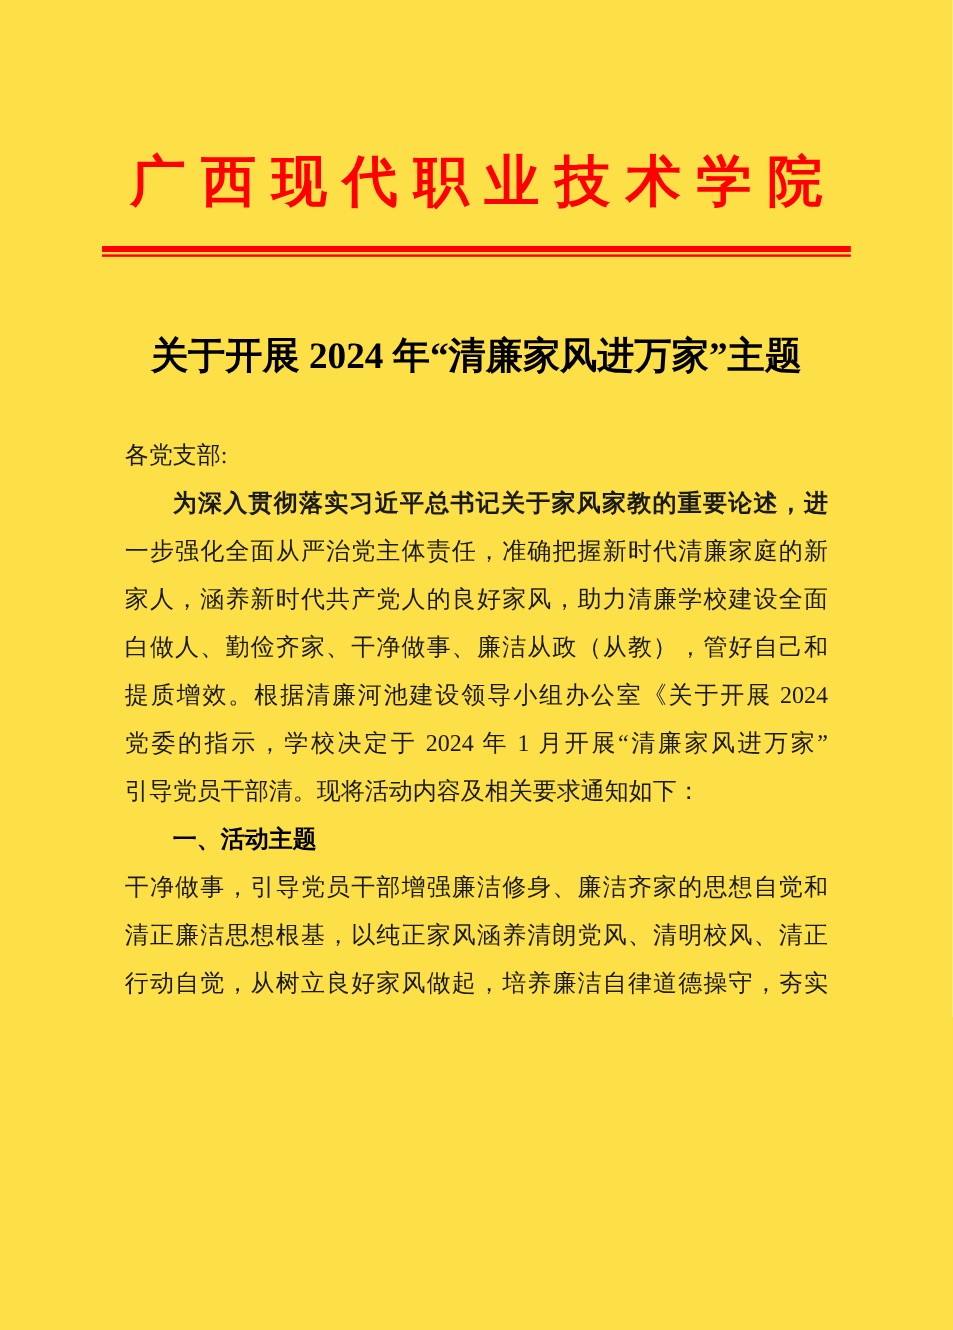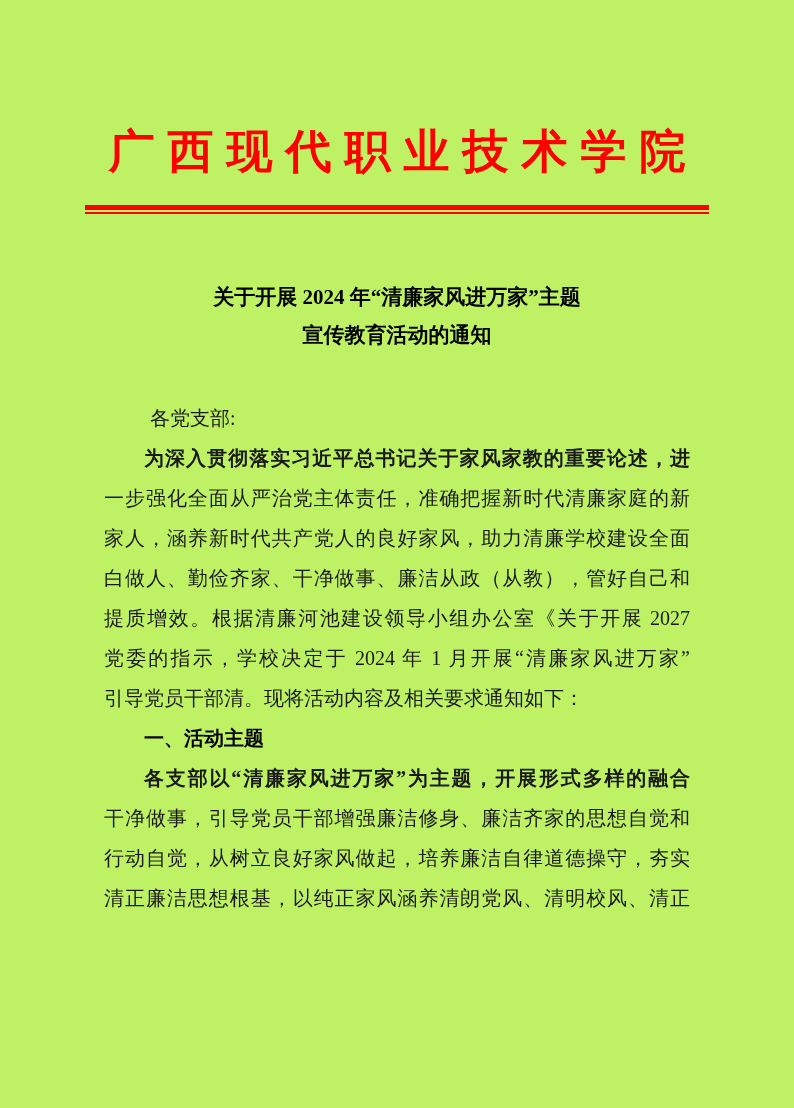--- a/index.html
+++ b/index.html
@@ -1,21 +1,21 @@
 <!DOCTYPE html>
 <html><head>
 <meta charset="utf-8">
 <style>
   html, body { margin: 0; padding: 0; background: #ffffff; }
   .page {
     position: relative;
     width: 794px;
     height: 1108px;
     margin: 0 auto;
-    background: #bef264;
+    background: #fde047;
     overflow: hidden;
     font-family: "Liberation Serif", serif;
   }
   .school-header {
     margin-top: 120px;
     line-height: 64px;
     text-align: center;
     font-size: 46px;
     font-weight: bold;
     letter-spacing: 13px;
@@ -25,21 +25,21 @@
     white-space: nowrap;
   }
   .red-rule {
     margin: 21px 85px 0 85px;
   }
   .red-rule .thick { height: 5px; background: #fe0000; }
   .red-rule .thin  { height: 2px; background: #fe0000; margin-top: 2px; }
   .doc-title {
     margin: 64px 100px 0 100px;
     text-align: center;
-    font-size: 21px;
+    font-size: 31px;
     line-height: 38px;
     font-weight: bold;
     color: #000000;
     font-family: "Liberation Serif", serif;
   }
   .doc-body {
     margin: 44px 104px 0 104px;
     font-size: 20px;
     color: #1a1a1a;
   }
@@ -52,21 +52,20 @@
     overflow: hidden;
   }
   .doc-body .line.first-line { text-indent: 2em; font-weight: bold; }
   .doc-body .line.para-end {
     text-align: left;
     text-align-last: left;
   }
   .doc-body .block-salutation .line {
     text-align: left;
     text-align-last: left;
-    margin-left: 46px;
   }
   .doc-body .block-heading .line {
     text-align: center;
     text-align-last: left;
     font-weight: bold;
     font-family: "Liberation Sans", sans-serif;
     color: #000000;
   }
 </style>
 </head>
@@ -76,40 +75,38 @@
 
   <div class="school-header">广西现代职业技术学院</div>
 
   <div class="red-rule">
     <div class="thick"></div>
     <div class="thin"></div>
   </div>
 
   <div class="doc-title">
     <div>关于开展 2024 年“清廉家风进万家”主题</div>
-    <div>宣传教育活动的通知</div>
   </div>
 
   <div class="doc-body" id="doc-body">
       <div class="block block-salutation">
         <div class="line para-end">各党支部:</div>
       </div>
       <div class="block block-paragraph">
         <div class="line first-line">为深入贯彻落实习近平总书记关于家风家教的重要论述，进</div>
         <div class="line">一步强化全面从严治党主体责任，准确把握新时代清廉家庭的新</div>
         <div class="line">家人，涵养新时代共产党人的良好家风，助力清廉学校建设全面</div>
         <div class="line">白做人、勤俭齐家、干净做事、廉洁从政（从教），管好自己和</div>
-        <div class="line">提质增效。根据清廉河池建设领导小组办公室《关于开展 2027</div>
+        <div class="line">提质增效。根据清廉河池建设领导小组办公室《关于开展 2024</div>
         <div class="line">党委的指示，学校决定于 2024 年 1 月开展“清廉家风进万家”</div>
         <div class="line para-end">引导党员干部清。现将活动内容及相关要求通知如下：</div>
       </div>
       <div class="block block-heading">
         <div class="line first-line para-end">一、活动主题</div>
       </div>
       <div class="block block-paragraph">
-        <div class="line first-line">各支部以“清廉家风进万家”为主题，开展形式多样的融合</div>
         <div class="line">干净做事，引导党员干部增强廉洁修身、廉洁齐家的思想自觉和</div>
+        <div class="line">清正廉洁思想根基，以纯正家风涵养清朗党风、清明校风、清正</div>
         <div class="line">行动自觉，从树立良好家风做起，培养廉洁自律道德操守，夯实</div>
-        <div class="line">清正廉洁思想根基，以纯正家风涵养清朗党风、清明校风、清正</div>
       </div>
     </div>
 
 </div>
 
 </body></html>

